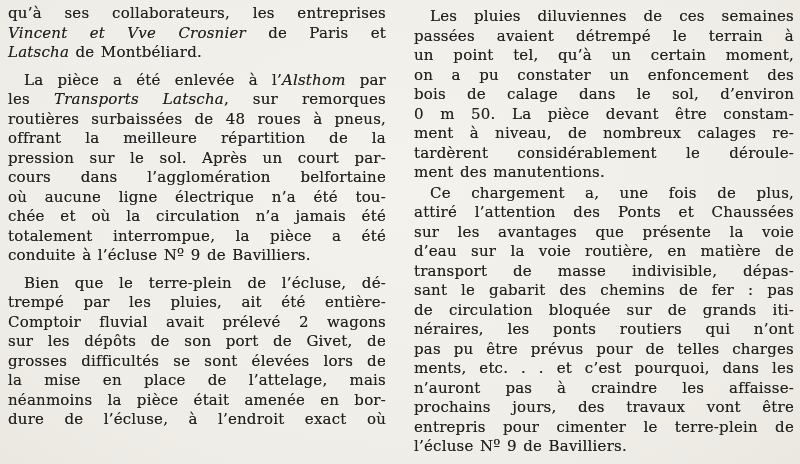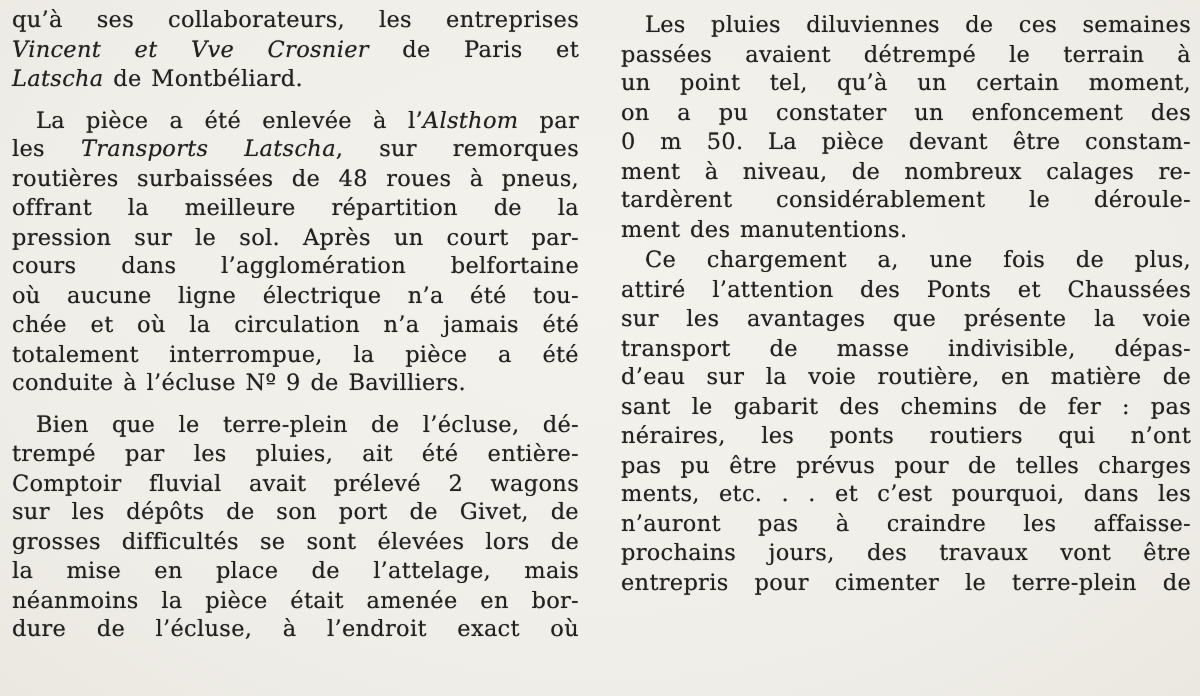--- a/index.html
+++ b/index.html
@@ -67,33 +67,36 @@
         <div class="line"><span class="">néanmoins la pièce était amenée en bor-</span></div>
         <div class="line"><span class="">dure de l’écluse, à l’endroit exact où</span></div>
       </div>
     </div>
   <div class="col" data-column="1">
       <div class="para indent">
         <div class="line"><span class="">Les pluies diluviennes de ces semaines</span></div>
         <div class="line"><span class="">passées avaient détrempé le terrain à</span></div>
         <div class="line"><span class="">un point tel, qu’à un certain moment,</span></div>
         <div class="line"><span class="">on a pu constater un enfoncement des</span></div>
+        <div class="line"><span class="">bois de calage dans le sol, d’environ</span></div>
         <div class="line"><span class="">0 m 50.  La pièce devant être constam-</span></div>
         <div class="line"><span class="">ment à niveau, de nombreux calages re-</span></div>
         <div class="line"><span class="">tardèrent considérablement le déroule-</span></div>
         <div class="line lastline"><span class="">ment des manutentions.</span></div>
       </div>
       <div class="para indent">
         <div class="line"><span class="">Ce chargement a, une fois de plus,</span></div>
         <div class="line"><span class="">attiré l’attention des Ponts et Chaussées</span></div>
         <div class="line"><span class="">sur les avantages que présente la voie</span></div>
+        <div class="line"><span class="">d’eau sur la voie routière, en matière de</span></div>
         <div class="line"><span class="">transport de masse indivisible, dépas-</span></div>
-        <div class="line"><span class="">d’eau sur la voie routière, en matière de</span></div>
         <div class="line"><span class="">sant le gabarit des chemins de fer : pas</span></div>
+        <div class="line"><span class="">de circulation bloquée sur de grands iti-</span></div>
         <div class="line"><span class="">néraires, les ponts routiers qui n’ont</span></div>
         <div class="line"><span class="">pas pu être prévus pour de telles charges</span></div>
         <div class="line"><span class="">ments, etc. . . et c’est pourquoi, dans les</span></div>
         <div class="line"><span class="">n’auront pas à craindre les affaisse-</span></div>
         <div class="line"><span class="">prochains jours, des travaux vont être</span></div>
         <div class="line"><span class="">entrepris pour cimenter le terre-plein de</span></div>
+        <div class="line lastline"><span class="">l’écluse Nº 9 de Bavilliers.</span></div>
       </div>
     </div>
 </div>
 
 </body></html>

